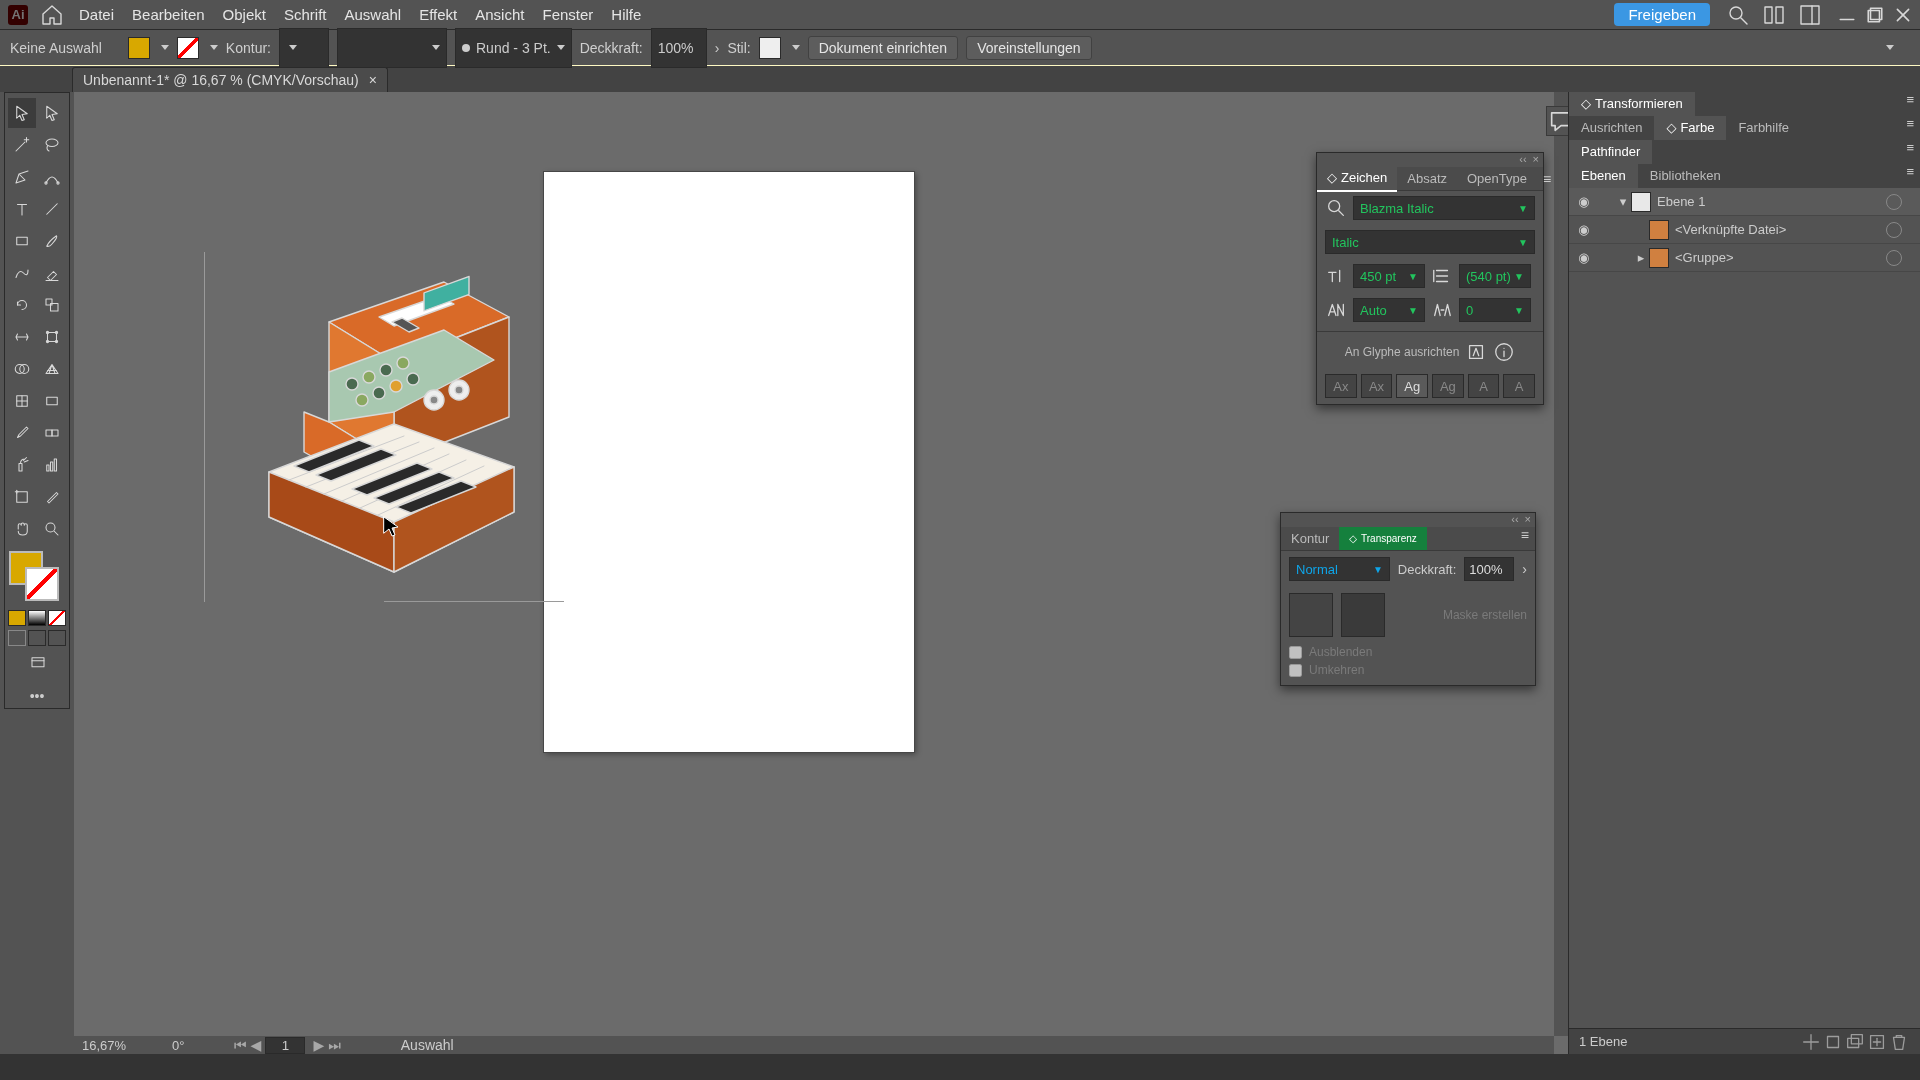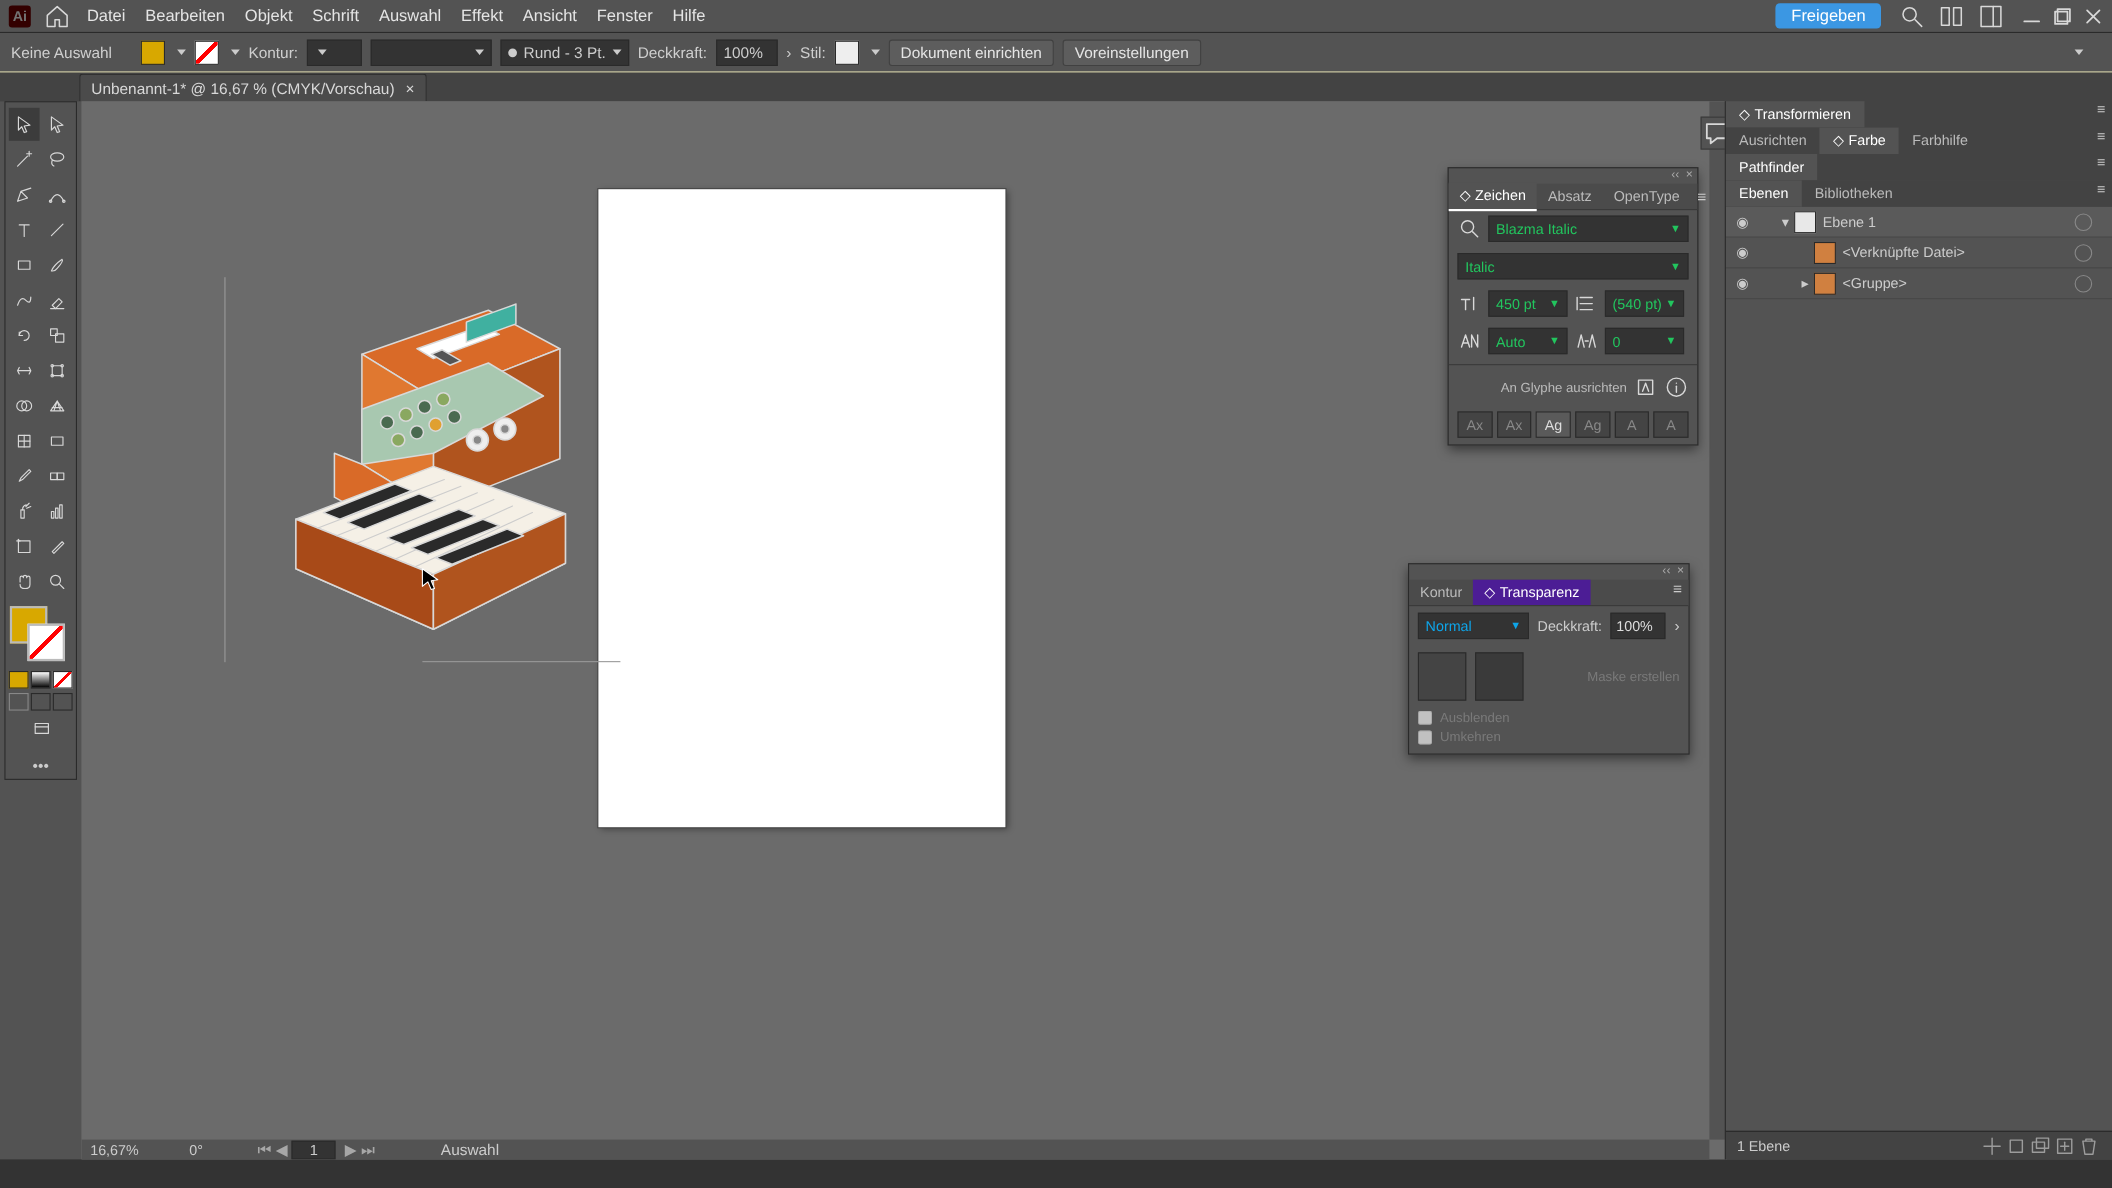--- a/index.html
+++ b/index.html
@@ -15,21 +15,21 @@
 .menubar .share-btn { background: #3b97e3; color: #fff; padding: 3px 14px; border-radius: 4px; font-size: 15px; margin-right: 10px; cursor: pointer; }
 .menubar .ic { width: 24px; height:24px; margin: 0 6px; display:flex;align-items:center;justify-content:center; cursor:pointer;}
 .menubar .winctl { width: 18px; height:18px; margin-left:10px; display:flex;align-items:center;justify-content:center;cursor:pointer;}
 
 
 .optbar { height: 36px; background: #535353; display: flex; align-items: center; padding: 0 10px; border-bottom: 1px solid #fef9c3; font-size: 14px; }
 .optbar > * { margin-right: 8px; }
 .optbar .label { color: #cfcfcf; }
 .optbar .swatch { width: 22px; height: 22px; border: 1px solid #2a2a2a; display:inline-block; }
 .optbar .dd-arrow { width: 0; height: 0; border-left: 4px solid transparent; border-right:4px solid transparent; border-top:5px solid #ccc; display:inline-block; margin-left:3px; vertical-align:middle;}
-.optbar .box { background: #333; border:1px solid #2a2a2a; padding: 2px 6px; height:24px; display:flex;align-items:center; min-width: 60px;}
+.optbar .box { background: #333; border:1px solid #2a2a2a; padding: 2px 6px; height:40px; display:flex;align-items:center; min-width: 60px;}
 .optbar .btn { background: #5d5d5d; border:1px solid #414141; padding: 3px 10px; border-radius:3px; cursor:pointer; color:#e5e5e5;}
 
 
 .tabstrip { height: 26px; background: #434343; display: flex; align-items: flex-end; padding: 0 72px; }
 .tabstrip .tab { background: #4b4b4b; padding: 4px 10px; font-size: 14px; color: #d8d8d8; display:flex;align-items:center;border-top-left-radius:3px;border-top-right-radius:3px;border:1px solid #2a2a2a;border-bottom:none;}
 .tabstrip .tab .close { margin-left: 10px; cursor:pointer; }
 
 
 .workspace { position:absolute; top:92px; left:0; right:0; bottom:26px; background:#535353; }
 
@@ -602,21 +602,21 @@
             <path d="M4 18 L7 6 L10 18 M15 18 L18 6 L21 18"></path>
             <path d="M11 12 H14"></path>
           </svg>
         </div>
       <div class="dd" style="flex:0 0 72px;">
           <span>0</span>
           <span class="arr">▼</span>
         </div>
     </div>
     <div class="hr"></div>
-    <div class="row" style="justify-content:flex-end;">
+    <div class="row" style="justify-content:center;">
       <span style="font-size:12px;color:#bbb;">An Glyphe ausrichten</span>
       <div style="display:flex;gap:6px;">
         <div class="ico">
             <svg viewBox="0 0 24 24">
               <rect x="5" y="5" width="14" height="14"></rect>
               <path d="M9 16 L12 8 L15 16"></path>
             </svg>
           </div>
         <div class="ico">
             <svg viewBox="0 0 24 24">
@@ -637,21 +637,21 @@
     </div>
   </div>
 
   <div class="trpanel" style="left:1280px; top:420px; width:256px;">
     <div style="display:flex;justify-content:flex-end;height:14px;padding:0 4px;font-size:11px;color:#aaa;">
       <span style="margin-right:6px;cursor:pointer;">‹‹</span>
       <span style="cursor:pointer;">×</span>
     </div>
     <div class="tabs" style="display:flex;height:24px;background:#4b4b4b;border-bottom:1px solid #3a3a3a;">
       <div class="ptab" style="padding:0 10px;font-size:13px;line-height:24px;color:#bbb;cursor:pointer;">Kontur</div>
-      <div class="ptab active" style="padding:0 10px;font-size:13px;line-height:24px;background:#4c1d95;color:#fff;cursor:pointer;"><span style="margin-right:4px;">◇</span><span>Transparenz</span></div>
+      <div class="ptab active" style="padding:0 10px;font-size:10px;line-height:24px;background:#15803d;color:#fff;cursor:pointer;"><span style="margin-right:4px;">◇</span><span>Transparenz</span></div>
       <div style="flex:1;"></div>
       <div style="padding:0 6px;cursor:pointer;">≡</div>
     </div>
     <div class="row2">
       <div class="dd2">
           <span>Normal</span>
           <span style="font-size:10px;">▼</span>
         </div>
       <span class="lbl">Deckkraft:</span>
       <input type="text" style="background: rgb(51, 51, 51); color: rgb(221, 221, 221); border: 1px solid rgb(42, 42, 42); width: 50px; height: 24px; padding: 0px 4px; font-size: 13px;" value="100%">

